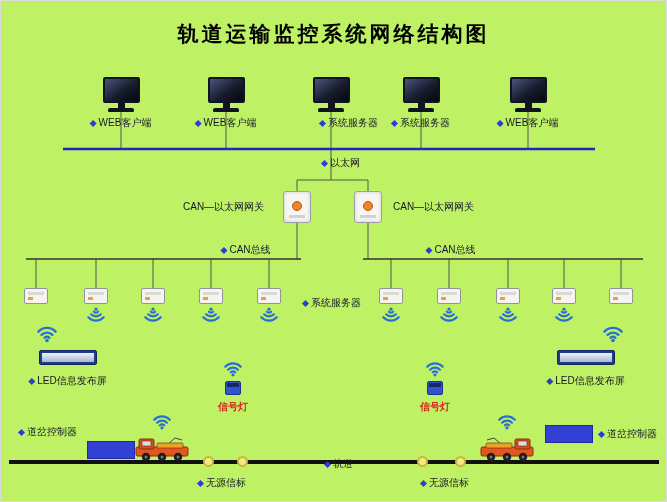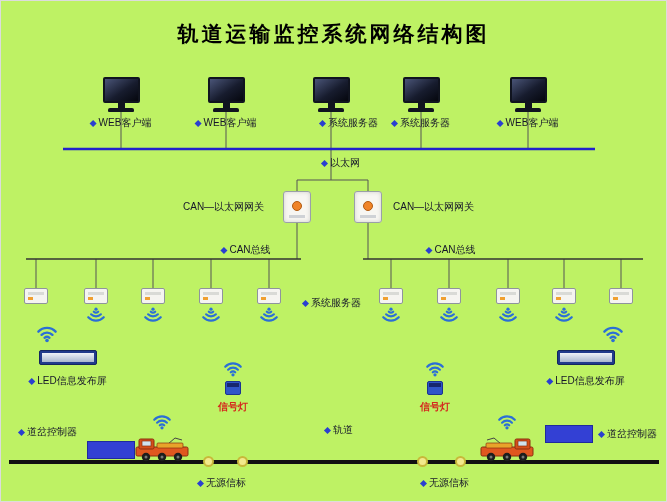--- a/index.html
+++ b/index.html
@@ -329,21 +329,21 @@
     <rect x="7" y="6" width="9" height="5" fill="#cfe2ef" stroke="#8a2f10" stroke-width="0.7"></rect>
     <rect x="22" y="8" width="26" height="5" rx="1" fill="#e8a42a" stroke="#8a2f10" stroke-width="0.7"></rect>
     <circle cx="11" cy="22" r="4.2" fill="#1d1d1d"></circle>
       <circle cx="27" cy="22" r="4.2" fill="#1d1d1d"></circle>
       <circle cx="43" cy="22" r="4.2" fill="#1d1d1d"></circle>
     <circle cx="11" cy="22" r="1.5" fill="#777"></circle>
       <circle cx="27" cy="22" r="1.5" fill="#777"></circle>
       <circle cx="43" cy="22" r="1.5" fill="#777"></circle>
   </svg>
 
-  <div class="lbl ctr" style="left:338px;top:424px">
+  <div class="lbl ctr" style="left:338px;top:458px">
       <i class="dmd"></i>
       <span>轨道</span>
     </div>
   <div class="track"></div>
   <div class="beacon" style="left:202px;top:455px"></div>
   <div class="beacon" style="left:236px;top:455px"></div>
   <div class="beacon" style="left:416px;top:455px"></div>
   <div class="beacon" style="left:454px;top:455px"></div>
   <div class="lbl ctr" style="left:221px;top:477px">
       <i class="dmd"></i>

